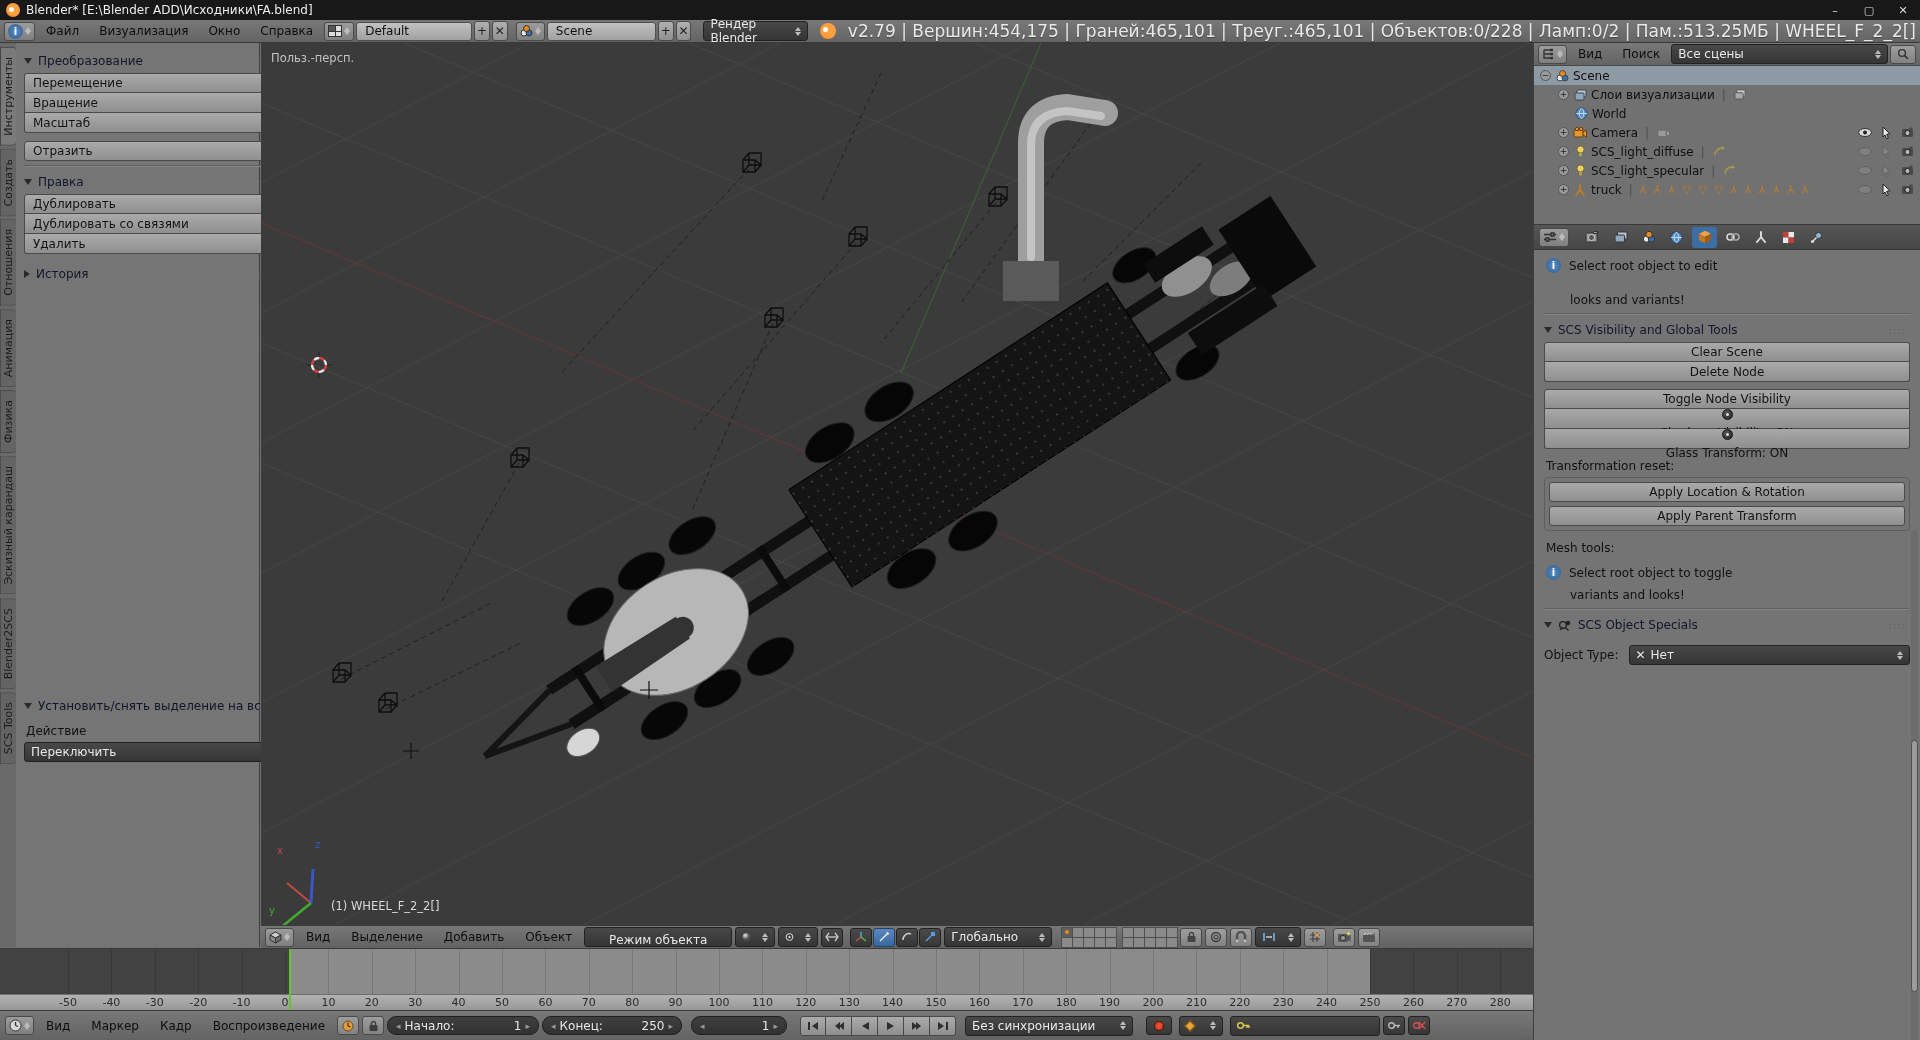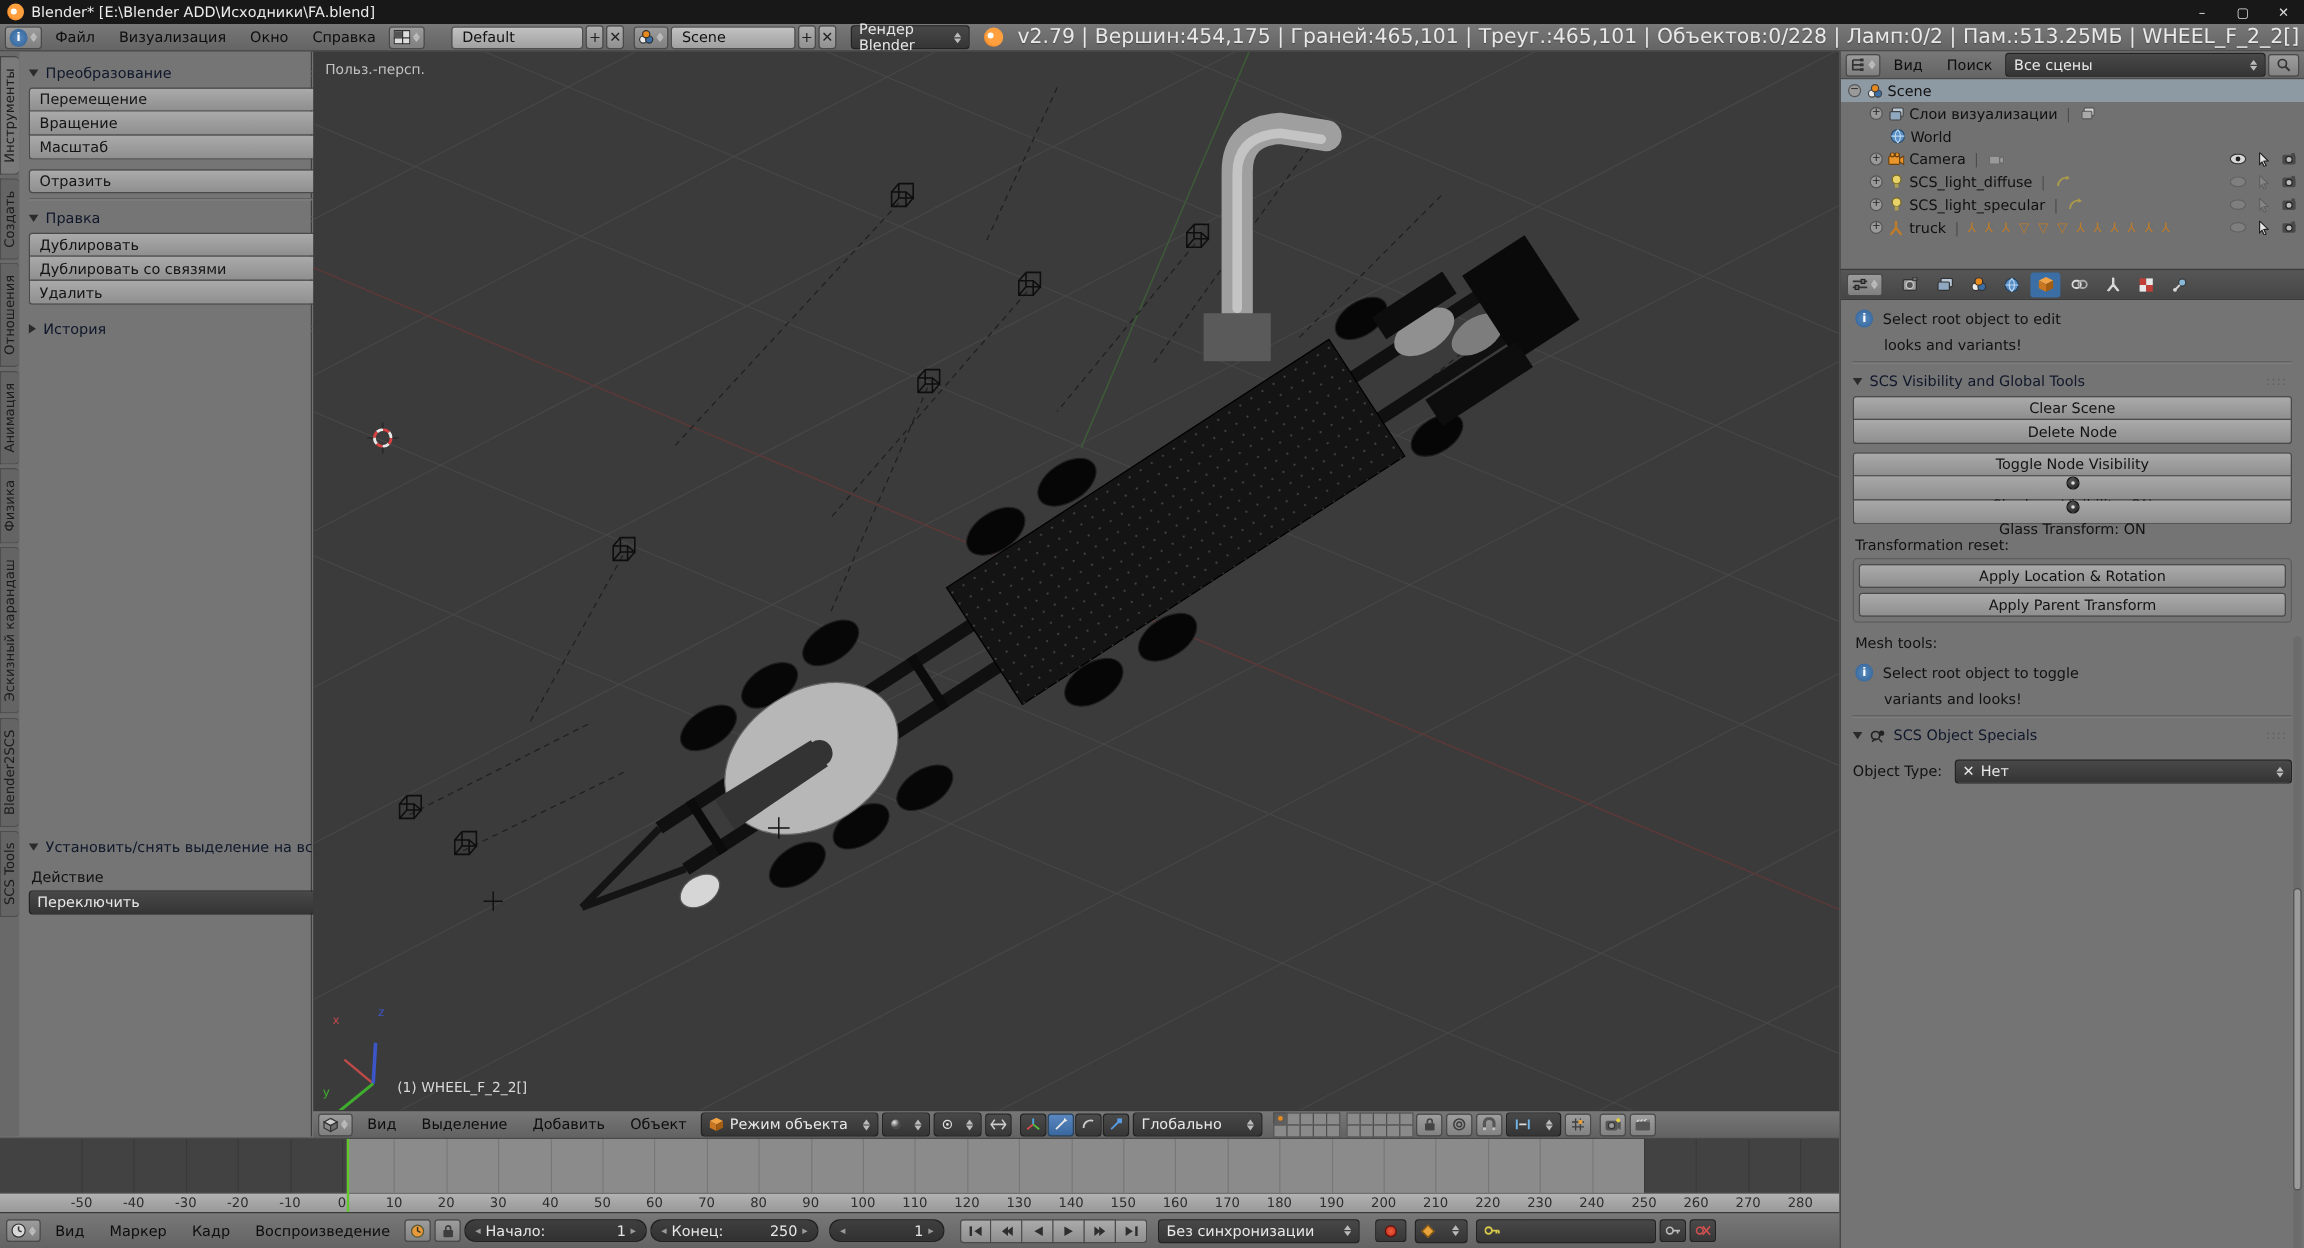--- a/index.html
+++ b/index.html
@@ -152,21 +152,21 @@
         <rect x="0.5" y="0.5" width="13" height="11" fill="#ddd" stroke="#333"></rect>
         <rect x="1" y="1" width="6" height="5" fill="#555"></rect>
         <line x1="7.5" y1="0" x2="7.5" y2="12" stroke="#333"></line>
         <line x1="0" y1="6.5" x2="14" y2="6.5" stroke="#333"></line>
       </svg>
     <span class="updown">
         <i class="u"></i>
         <i class="d"></i>
       </span>
   </span>
-  <span class="lightfield" style="width:160px;margin-left:20px;">Default</span>
+  <span class="lightfield" style="width:160px;">Default</span>
   <span class="sqbtn">+</span>
   <span class="sqbtn">✕</span>
 
   <span class="editor-btn" style="margin-left:6px;">
     <svg width="13" height="12" viewBox="0 0 13 12">
         <circle cx="4" cy="8" r="3" fill="#e9e9e9" stroke="#333"></circle>
         <circle cx="9" cy="8" r="3" fill="#3a6ea5" stroke="#333"></circle>
         <circle cx="6.5" cy="3.5" r="3" fill="#e8891c" stroke="#333"></circle>
       </svg>
     <span class="updown">
@@ -376,21 +376,21 @@
     <span class="updown">
         <i class="u"></i>
         <i class="d"></i>
       </span>
   </span>
   <span class="menu-item">Вид</span>
   <span class="menu-item">Выделение</span>
   <span class="menu-item">Добавить</span>
   <span class="menu-item">Объект</span>
 
-  <span class="dd" style="width:148px;">
+  <span class="dd" style="width:148px;flex-direction:column;">
     <svg width="12" height="12" viewBox="0 0 12 12">
         <path d="M6,0.5 L11.5,3.2 L6,6 L0.5,3.2 Z" fill="#f0a245"></path>
         <path d="M0.5,3.2 L0.5,8.8 L6,11.5 L6,6 Z" fill="#c87620"></path>
         <path d="M11.5,3.2 L11.5,8.8 L6,11.5 L6,6 Z" fill="#a35d12"></path>
       </svg>
     <span>Режим объекта</span>
     <span class="updown">
         <i class="u"></i>
         <i class="d"></i>
       </span>
@@ -1012,21 +1012,21 @@
           <circle cx="2.5" cy="10.5" r="1.6" fill="#d8d8d8"></circle>
         </svg>
       </span>
   </div>
 
   <div class="props-body">
     <div style="display:flex;align-items:center;gap:8px;margin:4px 0 2px 2px;">
       <span class="info-i">i</span>
       <span>Select root object to edit</span>
     </div>
-    <div style="margin:8px 0 6px 26px;">looks and variants!</div>
+    <div style="margin:20px 0 6px 26px;">looks and variants!</div>
     <div class="divider"></div>
 
     <div class="panel-hdr">
       <span class="tri-down"></span>
       <span>SCS Visibility and Global Tools</span>
     </div>
     <div class="btn-group">
       <div class="btn">Clear Scene</div>
       <div class="btn">Delete Node</div>
     </div>

